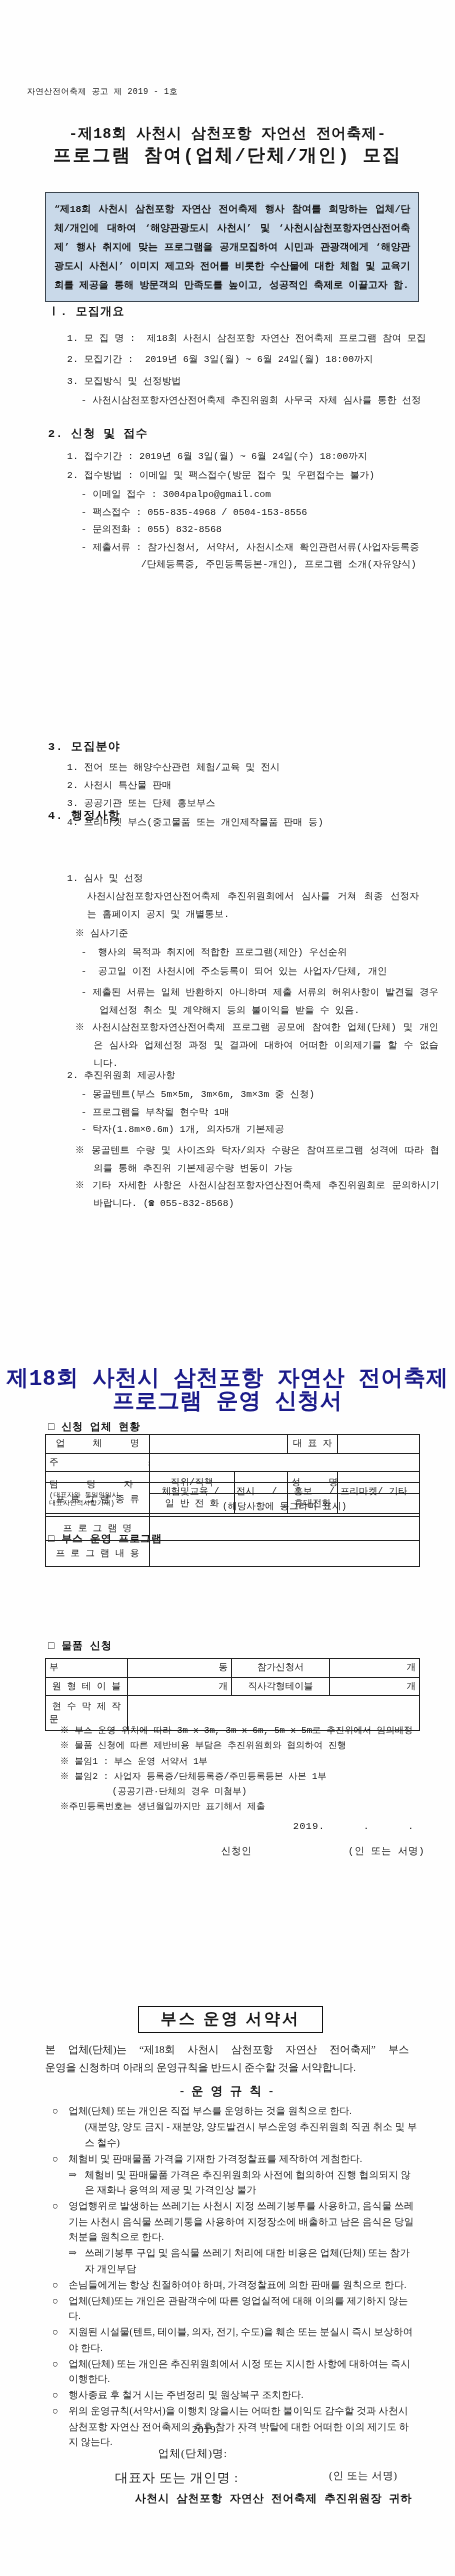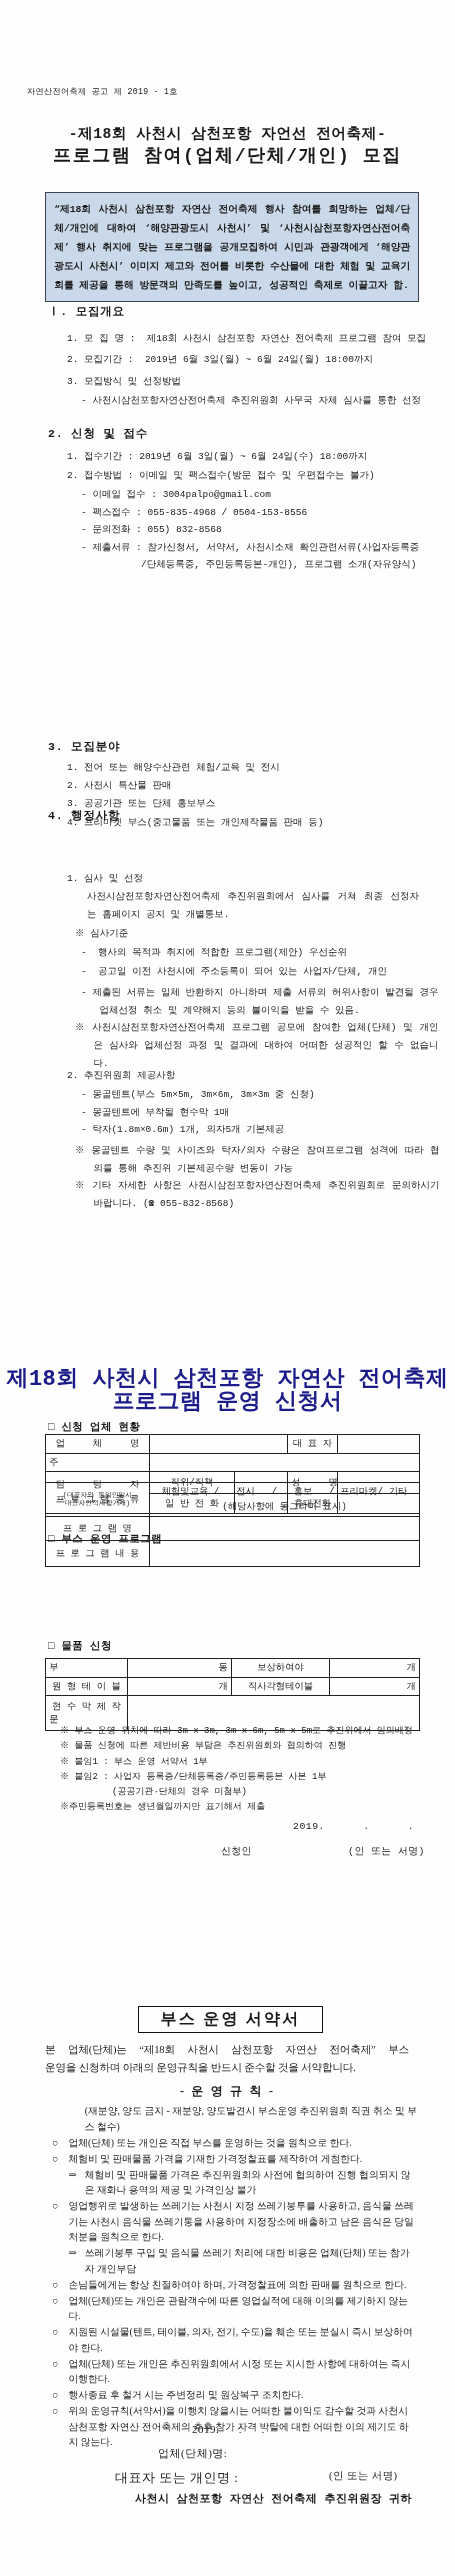--- a/index.html
+++ b/index.html
@@ -86,24 +86,24 @@
   <div class="abs item" style="top:797px;left:67px;">3. 공공기관 또는 단체 홍보부스</div>
   <div class="abs item" style="top:816px;left:67px;">4. 프리마켓 부스(중고물품 또는 개인제작물품 판매 등)</div>
 
   <div class="abs h1" style="top:808px;left:48px;">4. 행정사항</div>
   <div class="abs item" style="top:872px;left:67px;">1. 심사 및 선정</div>
   <div class="abs wrapp" style="top:888px;left:87px;width:332px;">사천시삼천포항자연산전어축제 추진위원회에서 심사를 거쳐 최종 선정자는 홈페이지 공지 및 개별통보.</div>
   <div class="abs item" style="top:927px;left:75px;">※ 심사기준</div>
   <div class="abs item" style="top:946px;left:81px;">-  행사의 목적과 취지에 적합한 프로그램(제안) 우선순위</div>
   <div class="abs item" style="top:965px;left:81px;">-  공고일 이전 사천시에 주소등록이 되어 있는 사업자/단체, 개인</div>
   <div class="abs wrapp hang" style="top:984px;left:81px;width:339px;">-  제출된 서류는 일체 반환하지 아니하며 제출 서류의 허위사항이 발견될 경우 업체선정 취소 및 계약해지 등의 불이익을 받을 수 있음.</div>
-  <div class="abs wrapp hang" style="top:1019px;left:75px;width:345px;">※ 사천시삼천포항자연산전어축제 프로그램 공모에 참여한 업체(단체) 및 개인은 심사와 업체선정 과정 및 결과에 대하여 어떠한 성공적인 할 수 없습니다.</div>
+  <div class="abs wrapp hang" style="top:1019px;left:75px;width:345px;">※ 사천시삼천포항자연산전어축제 프로그램 공모에 참여한 업체(단체) 및 개인은 심사와 업체선정 과정 및 결과에 대하여 어떠한 이의제기를 할 수 없습니다.</div>
   <div class="abs item" style="top:1069px;left:67px;">2. 추진위원회 제공사항</div>
   <div class="abs item" style="top:1088px;left:81px;">- 몽골텐트(부스 5m×5m, 3m×6m, 3m×3m 중 신청)</div>
-  <div class="abs item" style="top:1106px;left:81px;">- 몽골텐트에 부착될 현수막 1매</div>
+  <div class="abs item" style="top:1106px;left:81px;">- 프로그램을 부착될 현수막 1매</div>
   <div class="abs item" style="top:1123px;left:81px;">- 탁자(1.8m×0.6m) 1개, 의자5개 기본제공</div>
   <div class="abs wrapp hang" style="top:1142px;left:75px;width:346px;">※ 몽골텐트 수량 및 사이즈와 탁자/의자 수량은 참여프로그램 성격에 따라 협의를 통해 추진위 기본제공수량 변동이 가능</div>
   <div class="abs wrapp hang" style="top:1177px;left:75px;width:346px;">※ 기타 자세한 사항은 사천시삼천포항자연산전어축제 추진위원회로 문의하시기 바랍니다. (☎ 055-832-8568)</div>
 
   <div class="abs center p2-title" style="top:1363px;">제18회 사천시 삼천포항 자연산 전어축제</div>
   <div class="abs center p2-title" style="top:1386px;">프로그램 운영 신청서</div>
 
   <div class="abs h2" style="top:1420px;left:48px;">□ 신청 업체 현황</div>
   <table class="frm abs" style="top:1434px;left:45px;width:374px;">
     <colgroup>
@@ -118,21 +118,21 @@
       <td class="lab">업     체     명</td>
       <td colspan="2"></td>
       <td class="lab">대 표 자</td>
       <td></td>
     </tr>
     <tr style="height:18.5px">
       <td class="lab">주                소</td>
       <td colspan="4"></td>
     </tr>
     <tr style="height:22px">
-      <td rowspan="2" style="text-align:center;">
+      <td rowspan="2" style="">
         <div class="lab" style="white-space:pre;">담     당     자</div>
         <div class="small-note">(대표자와 동일인일시</div>
         <div class="small-note">대표자인적사항기재)</div>
       </td>
       <td class="lab">직위/직책</td>
       <td></td>
       <td class="lab">성     명</td>
       <td></td>
     </tr>
     <tr style="height:19.6px">
@@ -174,21 +174,21 @@
     <colgroup>
         <col style="width:82px">
         <col style="width:104px">
         <col style="width:98px">
         <col style="width:90px">
       </colgroup>
     <tbody>
         <tr style="height:18.5px">
       <td class="lab">부               스</td>
       <td class="unit">동</td>
-      <td class="lab">보상하여야</td>
+      <td class="lab">참가신청서</td>
       <td class="unit">개</td>
     </tr>
     <tr style="height:18.5px">
       <td class="lab">원 형 테 이 블</td>
       <td class="unit">개</td>
       <td class="lab">직사각형테이블</td>
       <td class="unit">개</td>
     </tr>
     <tr style="height:35px">
       <td style="text-align:center;">
@@ -214,22 +214,22 @@
   <div class="abs sig-line" style="top:1845px;left:348px;">(인 또는 서명)</div>
 
   <div class="abs pledge-title-box serif" style="top:2006px;">부스 운영 서약서</div>
 
   <div class="abs pledge-par serif j1" style="top:2041px;">본  업체(단체)는  “제18회  사천시  삼천포항  자연산  전어축제”  부스</div>
   <div class="abs pledge-par serif" style="top:2059px;">운영을 신청하며 아래의 운영규칙을 반드시 준수할 것을 서약합니다.</div>
 
   <div class="abs center rules-title serif" style="top:2083px;">- 운 영 규 칙 -</div>
 
   <div class="abs rules serif" style="top:2103px;">
+    <div class="rule"><span class="rm">○</span><span>업체(단체) 또는 개인은 직접 부스를 운영하는 것을 원칙으로 한다.</span></div>
     <div class="rule ind"><span class="rm"></span><span>(재분양, 양도 금지 - 재분양, 양도발견시 부스운영 추진위원회 직권 취소 및 부스 철수)</span></div>
-    <div class="rule"><span class="rm">○</span><span>업체(단체) 또는 개인은 직접 부스를 운영하는 것을 원칙으로 한다.</span></div>
     <div class="rule"><span class="rm">○</span><span>체험비 및 판매물품 가격을 기재한 가격정찰표를 제작하여 게첨한다.</span></div>
     <div class="rule ind"><span class="rm">⇒</span><span>체험비 및 판매물품 가격은 추진위원회와 사전에 협의하여 진행 협의되지 않은 재화나 용역의 제공 및 가격인상 불가</span></div>
     <div class="rule"><span class="rm">○</span><span>영업행위로 발생하는 쓰레기는 사천시 지정 쓰레기봉투를 사용하고, 음식물 쓰레기는 사천시 음식물 쓰레기통을 사용하여 지정장소에 배출하고 남은 음식은 당일 처분을 원칙으로 한다.</span></div>
     <div class="rule ind"><span class="rm">⇒</span><span>쓰레기봉투 구입 및 음식물 쓰레기 처리에 대한 비용은 업체(단체) 또는 참가자 개인부담</span></div>
     <div class="rule"><span class="rm">○</span><span>손님들에게는 항상 친절하여야 하며, 가격정찰표에 의한 판매를 원칙으로 한다.</span></div>
     <div class="rule"><span class="rm">○</span><span>업체(단체)또는 개인은 관람객수에 따른 영업실적에 대해 이의를 제기하지 않는다.</span></div>
     <div class="rule"><span class="rm">○</span><span>지원된 시설물(텐트, 테이블, 의자, 전기, 수도)을 훼손 또는 분실시 즉시 보상하여야 한다.</span></div>
     <div class="rule"><span class="rm">○</span><span>업체(단체) 또는 개인은 추진위원회에서 시정 또는 지시한 사항에 대하여는 즉시 이행한다.</span></div>
     <div class="rule"><span class="rm">○</span><span>행사종료 후 철거 시는 주변정리 및 원상복구 조치한다.</span></div>
     <div class="rule"><span class="rm">○</span><span>위의 운영규칙(서약서)을 이행치 않을시는 어떠한 불이익도 감수할 것과 사천시 삼천포항 자연산 전어축제의 추후 참가 자격 박탈에 대한 어떠한 이의 제기도 하지 않는다.</span></div>

